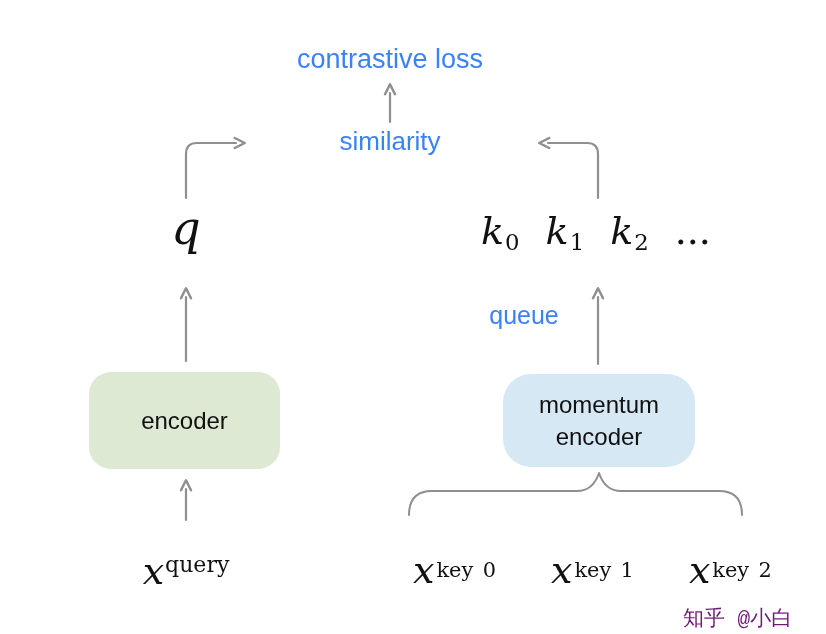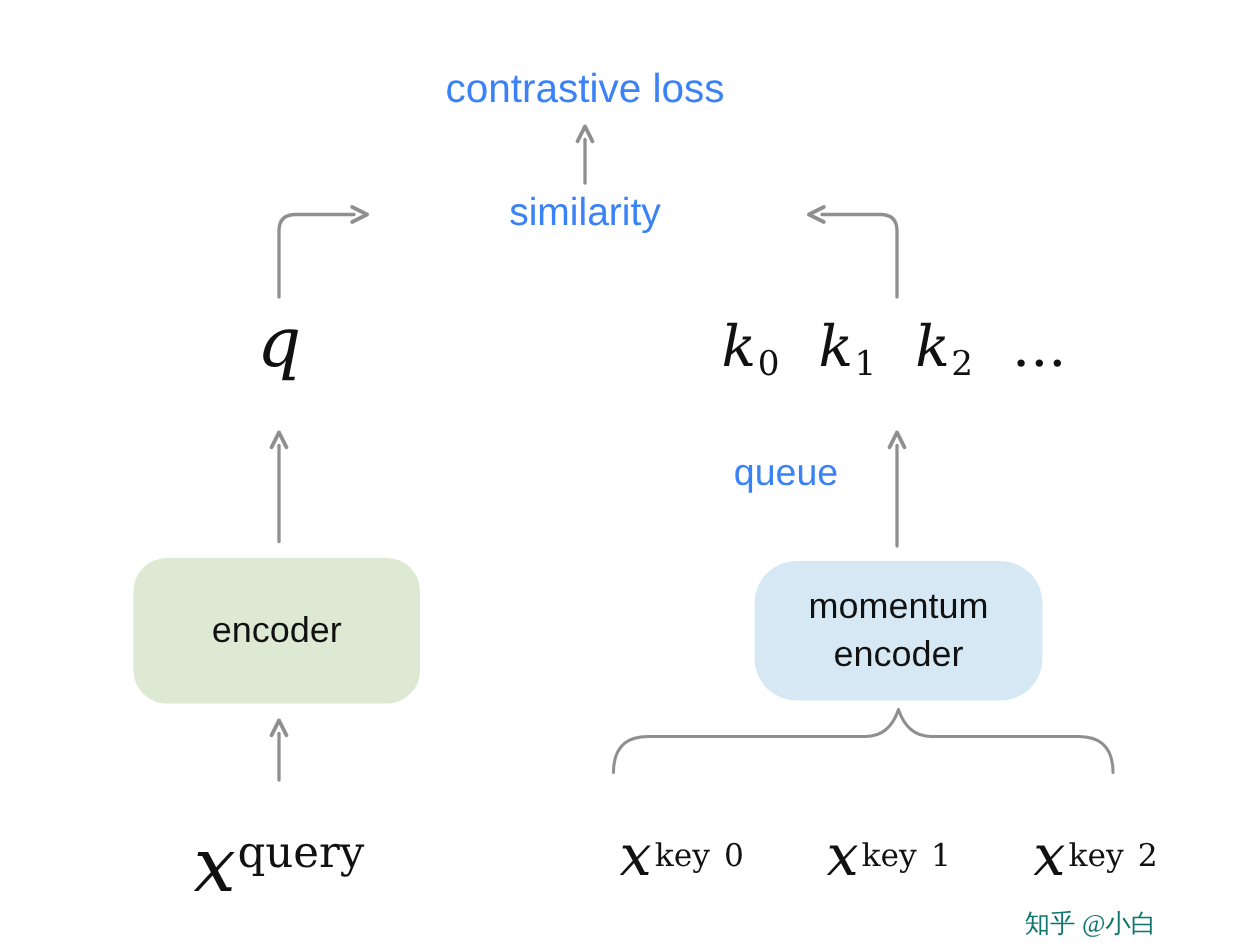--- a/index.html
+++ b/index.html
@@ -33,36 +33,36 @@
     display: flex;
     align-items: center;
     justify-content: center;
     border-radius: 22px;
     text-align: center;
   }
   .box-encoder   { left: 89px;  top: 372px; width: 191px; height: 97px; background: #dde9d2; }
   .box-momentum  { left: 503px; top: 374px; width: 192px; height: 93px; background: #d6e8f4; border-radius: 28px; }
   .box-label { font-size: 24px; line-height: 1.3; color: #111111; }
 
-  .xquery { font-size: 50px; line-height: 1; }
+  .xquery { font-size: 38px; line-height: 1; }
   .sup { font-size: 0.58em; font-style: normal; vertical-align: 0.55em; margin-left: 1px; }
 
   .xkeys-row { display: flex; align-items: center; gap: 55px; font-size: 38px; line-height: 1; }
   .xkey { display: inline-flex; align-items: center; }
   .stack {
     display: inline-flex;
     align-items: flex-start;
     font-size: 0.55em;
     line-height: 1;
     gap: 0.45em;
     margin-left: 2px;
   }
   .xkeys-ellipsis { font-size: 38px; align-self: flex-end; transform: translateY(6px); }
 
-  .watermark { font-size: 17px; color: #0f766e; font-family: Liberation Serif, serif; white-space: nowrap; }
+  .watermark { font-size: 21px; color: #701a75; font-family: Liberation Mono, monospace; white-space: nowrap; }
 
   svg.arrows { position: absolute; left: 0; top: 0; pointer-events: none; }
 </style>
 </head>
 <body>
 
 <div class="canvas">
 
   <svg class="arrows" width="826" height="634" viewBox="0 0 826 634" aria-hidden="true">
     <defs>

